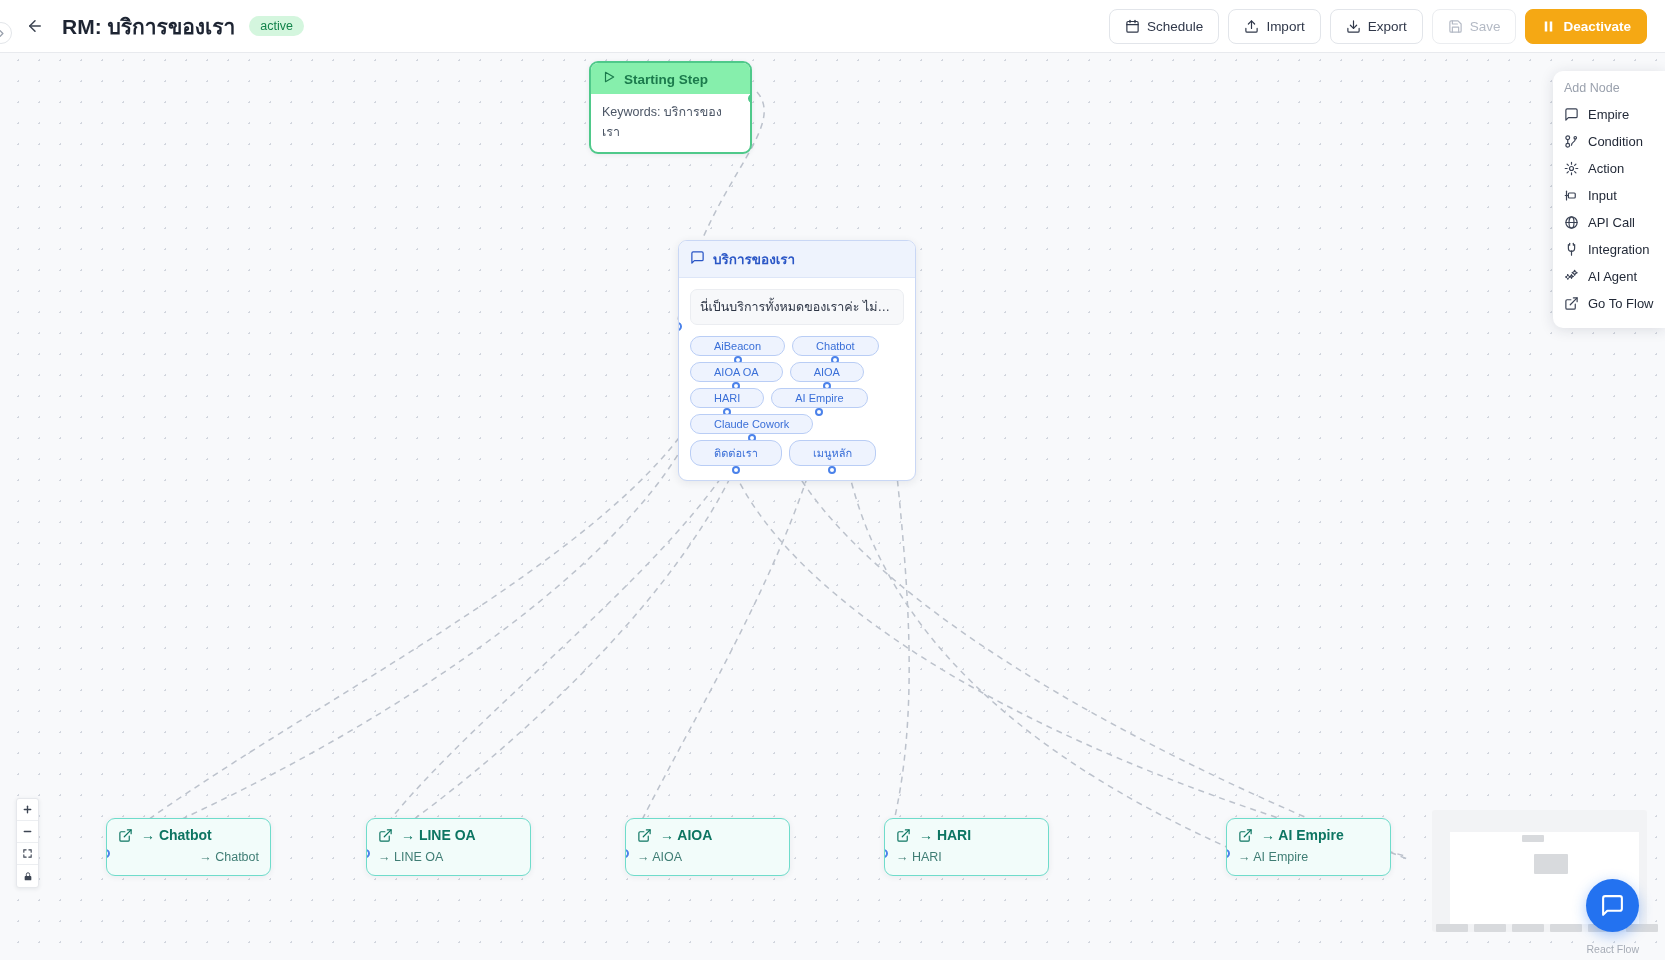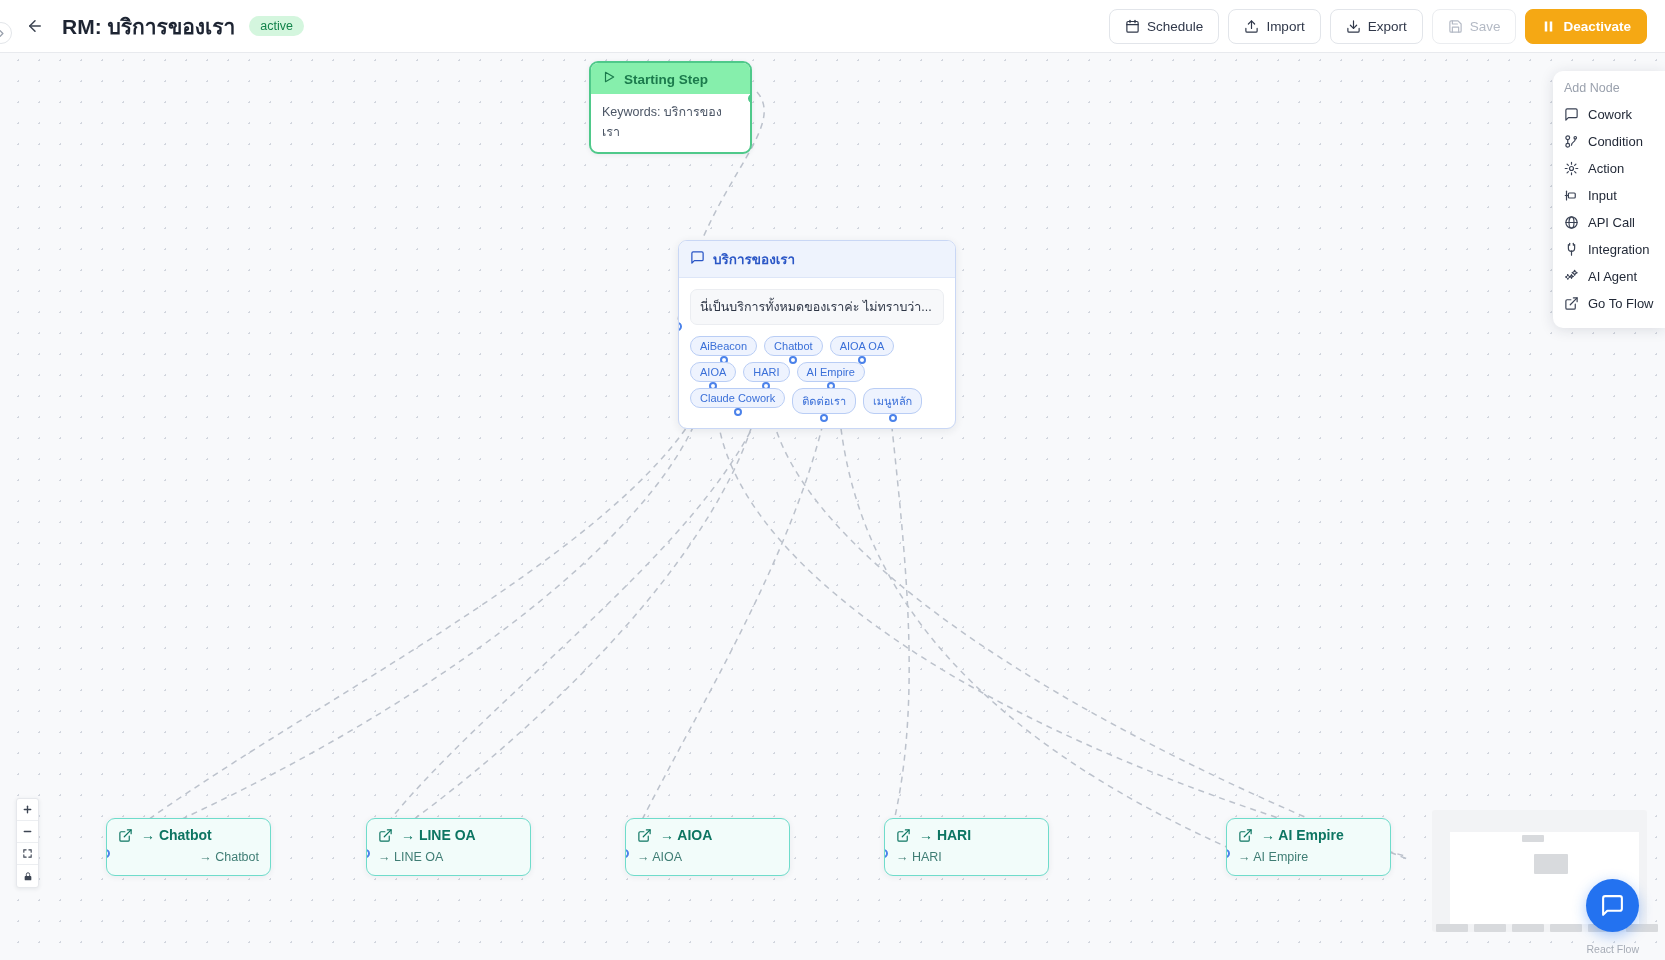--- a/index.html
+++ b/index.html
@@ -77,42 +77,42 @@
     box-shadow: 0 1px 5px rgba(30,40,60,.08); overflow: hidden;
   }
   #node-start .hdr {
     background: #86efac; display: flex; align-items: flex-end; gap: 8px;
     padding: 7px 11px; font-size: 13.5px; font-weight: 700; color: #1b7a4c;
   }
   #node-start .bdy { padding: 8px 11px 10px; font-size: 12.5px; color: #4b5565; }
 
   
   #node-msg {
-    left: 678px; top: 240px; width: 278px;
+    left: 678px; top: 240px; width: 238px;
     background: #fff; border: 1px solid #c9d7f5; border-radius: 9px;
     box-shadow: 0 2px 9px rgba(30,40,60,.09); overflow: hidden;
   }
   #node-msg .hdr {
     background: #eef3fd; display: flex; align-items: center; gap: 8px;
     padding: 7px 11px; font-size: 13.5px; font-weight: 700; color: #2a56c6;
     border-bottom: 1px solid #dde6f8;
   }
   #node-msg .bubble {
     margin: 11px 11px 9px; background: #f7f8fa; border: 1px solid #ebedf1;
     border-radius: 7px; padding: 7px 9px; font-size: 12.5px; color: #2e3646;
     white-space: nowrap; overflow: hidden; text-overflow: ellipsis;
   }
   #chips {
     display: flex; flex-wrap: wrap; gap: 6px 7px;
     padding: 2px 11px 14px; align-items: flex-start;
   }
   .chip {
     position: relative; background: #eef3fe; border: 1px solid #b9cdf5;
     color: #3a6fd8; border-radius: 11px; font-size: 11px;
-    padding: 3px 9px; white-space: nowrap; cursor: pointer;
+    padding: 3px 23px; white-space: nowrap; cursor: pointer;
   }
   .chip .port {
     position: absolute; bottom: -9px; left: 50%; transform: translateX(-50%);
     width: 8px; height: 8px; border-radius: 50%;
     background: #fff; border: 2px solid #4b82ea;
   }
   .port-left {
     position: absolute; left: -6px; top: 81px;
     width: 9px; height: 9px; border-radius: 50%;
     background: #fff; border: 2px solid #4b82ea; z-index: 14;
@@ -321,21 +321,21 @@
 
   <div id="add-node-panel">
     <div id="add-node-title">Add Node</div>
     <div id="add-node-list">
         <div class="node-opt">
           <span style="display: flex;">
             <svg width="15" height="15" viewBox="0 0 24 24" fill="none" stroke="#3a4254" stroke-width="1.9" stroke-linecap="round" stroke-linejoin="round">
               <path d="M21 15a2 2 0 0 1-2 2H7l-4 4V5a2 2 0 0 1 2-2h14a2 2 0 0 1 2 2z"></path>
             </svg>
           </span>
-          <span>Cowork</span>
+          <span>Empire</span>
         </div>
         <div class="node-opt">
           <span style="display: flex;">
             <svg width="15" height="15" viewBox="0 0 24 24" fill="none" stroke="#3a4254" stroke-width="1.9" stroke-linecap="round" stroke-linejoin="round">
               <circle cx="6" cy="6" r="3"></circle>
               <circle cx="6" cy="18" r="3"></circle>
               <path d="M6 9v6"></path>
               <path d="M18 8c0 6-6 4-6 10"></path>
               <circle cx="18" cy="6" r="2"></circle>
             </svg>

